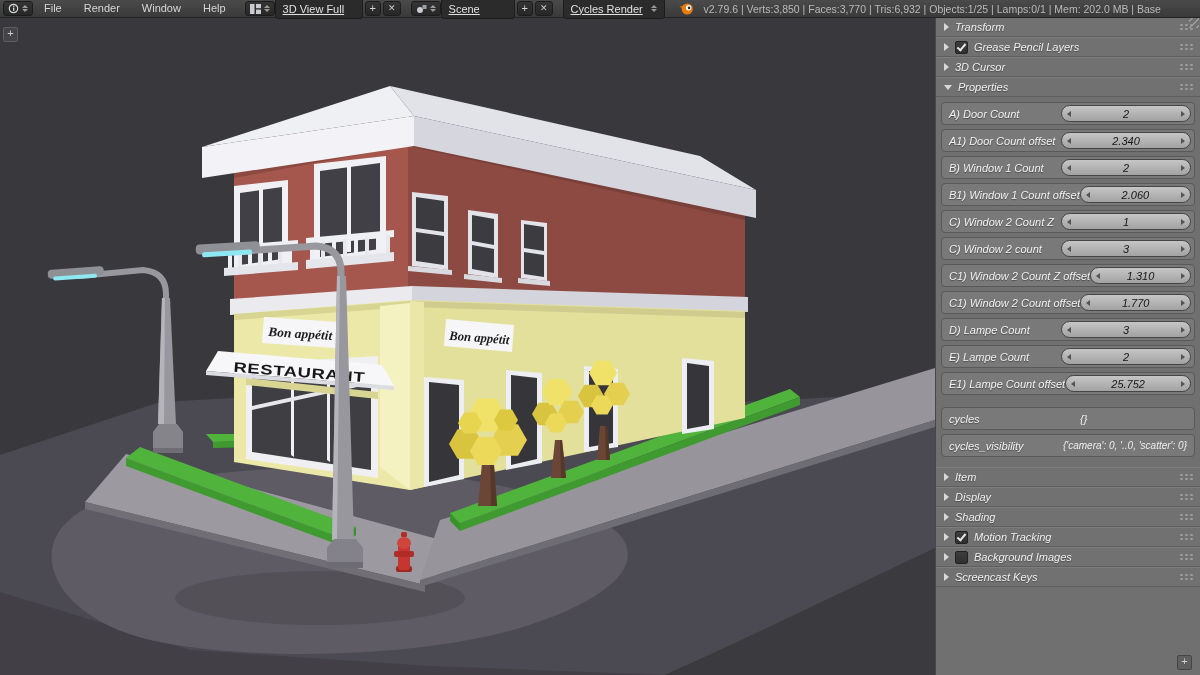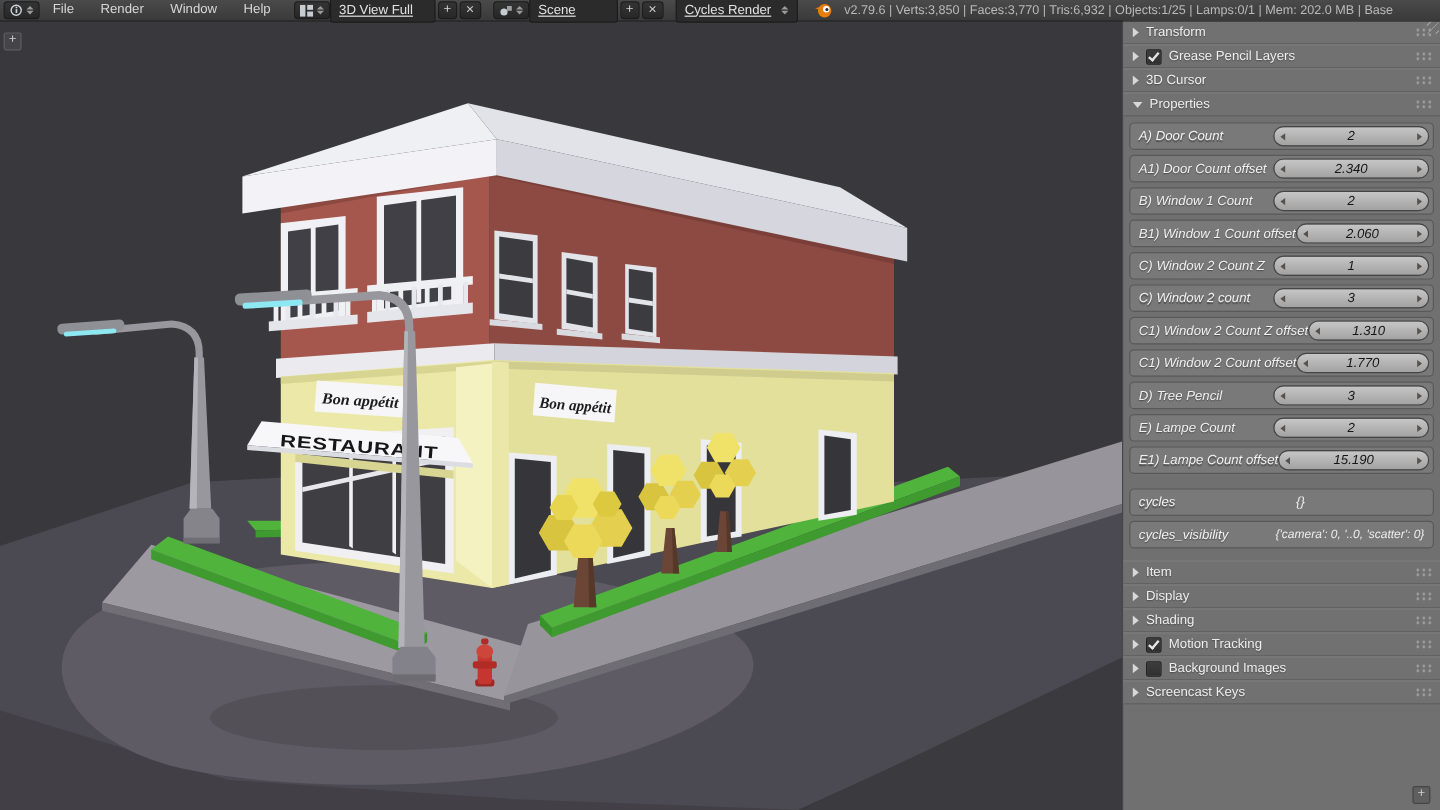--- a/index.html
+++ b/index.html
@@ -31,21 +31,21 @@
     text-align:center;z-index:5;}
   
   #npanel{position:absolute;left:935px;top:17px;width:265px;height:658px;background:#707070;
     border-left:1px solid #474747;z-index:20;font-size:11px;color:#efefef;box-sizing:border-box;}
   .sect{height:18px;display:flex;align-items:center;border-bottom:1px solid #5f5f5f;
     border-top:1px solid #7d7d7d;padding:0 6px;background:#717171;}
   .sect:first-child{border-top:none;}
   .tri{width:0;height:0;margin:0 6px 0 2px;}
   .tri.closed{border-top:4px solid transparent;border-bottom:4px solid transparent;border-left:5px solid #d8d8d8;}
   .tri.open{border-left:4px solid transparent;border-right:4px solid transparent;border-top:5px solid #d8d8d8;}
-  .sect .label{flex:1;text-shadow:0 1px 1px rgba(0,0,0,.35);}
+  .sect .label{flex:1;text-shadow:0 1px 1px rgba(0,0,0,.35);font-style:italic;}
   .dots{width:15px;height:8px;margin-left:4px;
     background-image:radial-gradient(circle,#9d9d9d 1px,transparent 1.4px);
     background-size:5px 4px;background-position:0 0;}
   .cbx{width:11px;height:11px;border-radius:2px;margin-right:6px;
     background:linear-gradient(#3d3d3d,#303030);border:1px solid #222;position:relative;}
   .cbx .mark{position:absolute;left:3px;top:0px;width:3px;height:7px;
     border-right:2px solid #e6e6e6;border-bottom:2px solid #e6e6e6;transform:rotate(40deg);}
   #props-wrap{padding:5px 5px 0 5px;font-style:italic;}
   .prow{height:21px;background:#797979;border:1px solid #595959;border-radius:4px;
     margin-bottom:4px;display:flex;align-items:center;}
@@ -452,40 +452,40 @@
       </div>
       <div class="prow">
         <span class="plabel">C1) Window 2 Count offset</span>
         <div class="slider">
           <span class="sarr l"></span>
           <span class="sval">1.770</span>
           <span class="sarr r"></span>
         </div>
       </div>
       <div class="prow">
-        <span class="plabel">D) Tree Pencil</span>
+        <span class="plabel">D) Lampe Count</span>
         <div class="slider">
           <span class="sarr l"></span>
           <span class="sval">3</span>
           <span class="sarr r"></span>
         </div>
       </div>
       <div class="prow">
         <span class="plabel">E) Lampe Count</span>
         <div class="slider">
           <span class="sarr l"></span>
           <span class="sval">2</span>
           <span class="sarr r"></span>
         </div>
       </div>
       <div class="prow">
         <span class="plabel">E1) Lampe Count offset</span>
         <div class="slider">
           <span class="sarr l"></span>
-          <span class="sval">15.190</span>
+          <span class="sval">25.752</span>
           <span class="sarr r"></span>
         </div>
       </div>
 
       <div class="gap8"></div>
       <div class="prow">
         <span class="plabel">cycles</span>
         <span class="idval-center">{}</span>
       </div>
       <div class="prow">

